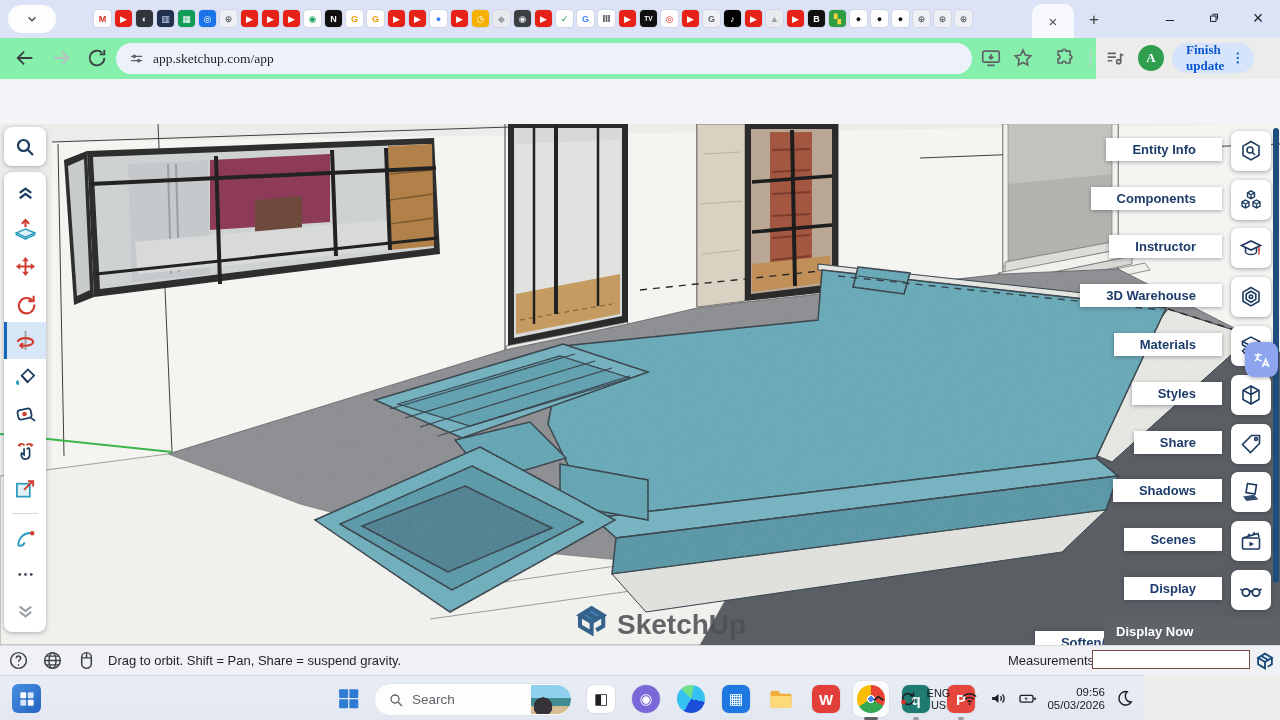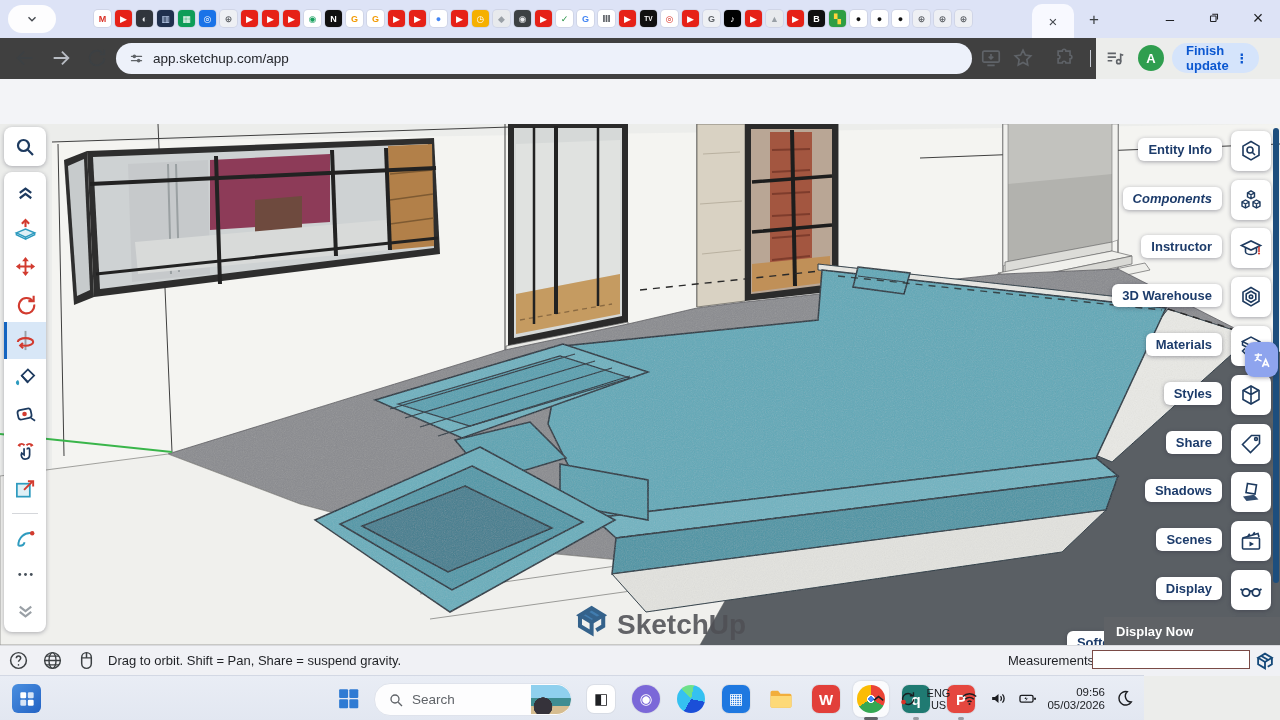--- a/index.html
+++ b/index.html
@@ -17,21 +17,21 @@
   .favicon{width:17px;height:17px;border-radius:4px;display:flex;align-items:center;justify-content:center;
       font-size:9px;font-weight:bold;box-shadow:0 0 0 1px rgba(0,0,0,.06);overflow:hidden;}
   #active-tab{left:1032px;top:4px;width:42px;height:34px;background:#f8f9ff;border-radius:10px 10px 0 0;
       display:flex;align-items:center;justify-content:center;color:#45494f;font-size:15px;}
   #new-tab-btn{left:1082px;top:8px;width:24px;height:24px;color:#3c4043;font-size:17px;
       display:flex;align-items:center;justify-content:center;}
   .winctl{top:0;width:44px;height:36px;display:flex;align-items:center;justify-content:center;color:#202124;font-size:15px;}
   #win-restore{width:14px;height:14px;}
 
   
-  #btoolbar{left:0;top:38px;width:1096px;height:41px;background:#404040;border-bottom:1px solid #e4e7f2;}
+  #btoolbar{left:0;top:38px;width:1096px;height:41px;background:#86efac;border-bottom:1px solid #e4e7f2;font-family:Liberation Serif, serif;}
   .nav-ic{top:9px;width:22px;height:22px;}
   #omnibox{left:116px;top:5px;width:856px;height:31px;background:#edf1fa;border-radius:16px;
       display:flex;align-items:center;}
   #site-info-icon{width:17px;height:17px;margin:0 8px 0 12px;}
   #url-text{font-size:13.5px;color:#24262b;}
   #divider1{left:1090px;top:12px;width:1px;height:17px;background:#c8ccd4;}
   #browser-avatar{left:1138px;top:7px;width:26px;height:26px;border-radius:50%;background:#2f9e4f;
       color:#fff;font-size:13px;font-weight:bold;display:flex;align-items:center;justify-content:center;}
   #update-pill{left:1172px;top:5px;height:30px;padding:0 10px 0 14px;border-radius:15px;background:#d5e4fb;
       display:flex;align-items:center;gap:7px;color:#0b57d0;font-size:13px;font-weight:bold;}
@@ -58,21 +58,21 @@
   .panelbox{background:#fff;border-radius:8px;box-shadow:0 1px 4px rgba(40,40,60,.35);}
   #search-tile{left:4px;top:127px;width:42px;height:39px;display:flex;align-items:center;justify-content:center;}
   #search-tile .ic{width:24px;height:24px;}
   #left-tools{left:4px;top:172px;width:42px;display:flex;flex-direction:column;align-items:stretch;padding:2px 0;}
   .tool{height:37px;display:flex;align-items:center;justify-content:center;position:relative;}
   .tool .ic{width:23px;height:23px;}
   .tool.selected{background:#d8e7f7;}
   .tool.selected::before{content:"";position:absolute;left:0;top:0;bottom:0;width:3px;background:#1565c0;}
   .tooldiv{height:12px;display:flex;align-items:center;}
   .tooldiv i{display:block;width:26px;height:1px;background:#d5d7db;margin:0 auto;}
-  .rp-label{position:absolute;right:58px;background:#fff;border-radius:6px;padding:4px 10px;
+  .rp-label{position:absolute;right:58px;background:#fff;border-radius:0;padding:4px 26px;
       font-size:13px;font-weight:bold;color:#1d3c6b;white-space:nowrap;
       box-shadow:0 1px 4px rgba(40,40,60,.4);}
   .rp-tile{position:absolute;right:9px;width:40px;height:40px;background:#fff;border-radius:7px;
       box-shadow:0 1px 4px rgba(40,40,60,.4);display:flex;align-items:center;justify-content:center;}
   .rp-tile .ic{width:24px;height:24px;}
   #scrollbar{right:1px;top:128px;width:6px;height:455px;background:#1d4e7d;border-radius:3px;}
   #translate-btn{right:2px;top:342px;width:33px;height:35px;background:#8ea4ee;border-radius:9px;
       box-shadow:0 1px 4px rgba(40,40,60,.4);display:flex;align-items:center;justify-content:center;}
   #translate-btn .ic{width:22px;height:22px;}
   #upgrade-box{left:1104px;top:617px;width:176px;height:28px;background:#5f6266;color:#fff;
@@ -553,21 +553,21 @@
       <div class="rp-label abs" style="top: 138px;">Entity Info</div>
       <div class="rp-tile abs" style="top: 131px;">
         <span class="ic">
           <svg viewBox="0 0 24 24" fill="none" stroke="#1d3a5f" stroke-width="1.6">
             <path d="M12 2.5l8 4.6v9.2l-8 4.6-8-4.6V7.1z"></path>
             <circle cx="11" cy="11" r="3"></circle>
             <path d="M13.2 13.2L16 16"></path>
           </svg>
         </span>
       </div>
-      <div class="rp-label abs" style="top: 187px; font-style: italic;">Components</div>
+      <div class="rp-label abs" style="top: 187px;">Components</div>
       <div class="rp-tile abs" style="top: 180px;">
         <span class="ic">
           <svg viewBox="0 0 24 24" fill="none" stroke="#1d3a5f" stroke-width="1.4">
             <path d="M12 2.8l3.5 2v4l-3.5 2-3.5-2v-4zM8.5 4.8L12 6.8l3.5-2M12 6.8v4"></path>
             <path d="M6.5 12l3.5 2v4l-3.5 2L3 18v-4zM3 14l3.5 2L10 14M6.5 16v4"></path>
             <path d="M17.5 12l3.5 2v4l-3.5 2-3.5-2v-4zM14 14l3.5 2 3.5-2M17.5 16v4"></path>
           </svg>
         </span>
       </div>
       <div class="rp-label abs" style="top: 235px;">Instructor</div>

